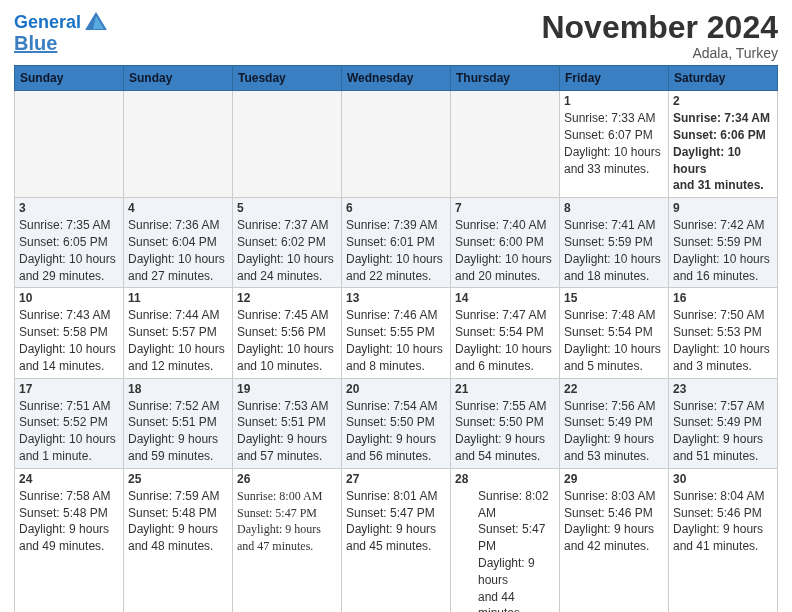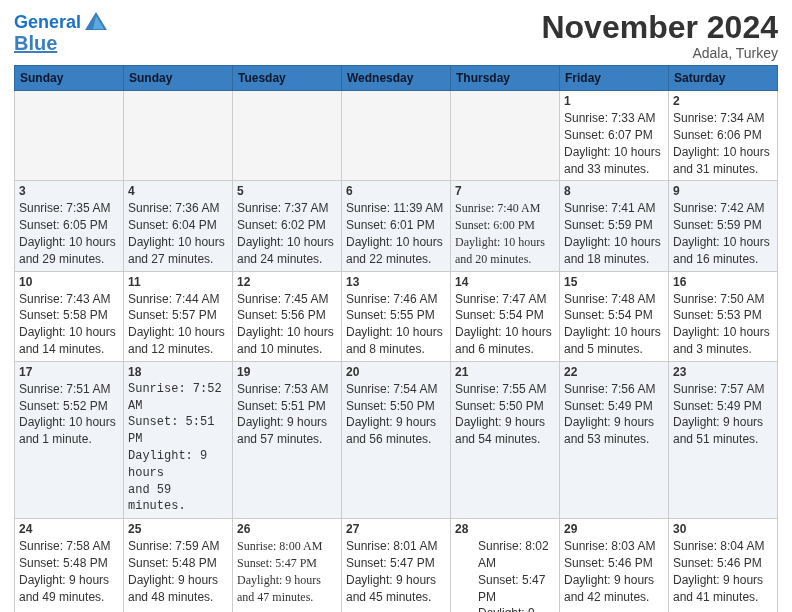--- a/index.html
+++ b/index.html
@@ -135,21 +135,21 @@
           <td class="empty"></td>
           <td>
             <span class="day-number">1</span>
             <div class="day-info" style="white-space: pre-line;">Sunrise: 7:33 AM
 Sunset: 6:07 PM
 Daylight: 10 hours
 and 33 minutes.</div>
           </td>
           <td>
             <span class="day-number">2</span>
-            <div class="day-info" style="white-space: pre-line;">Sunrise: 7:34 AM
+            <div class="day-info" style="white-space: pre-line; font-weight: bold;">Sunrise: 7:34 AM
 Sunset: 6:06 PM
 Daylight: 10 hours
 and 31 minutes.</div>
           </td>
         </tr>
         <tr class="row-shade">
           <td>
             <span class="day-number">3</span>
             <div class="day-info" style="white-space: pre-line;">Sunrise: 7:35 AM
 Sunset: 6:05 PM
@@ -165,28 +165,28 @@
           </td>
           <td>
             <span class="day-number">5</span>
             <div class="day-info" style="white-space: pre-line;">Sunrise: 7:37 AM
 Sunset: 6:02 PM
 Daylight: 10 hours
 and 24 minutes.</div>
           </td>
           <td>
             <span class="day-number">6</span>
-            <div class="day-info" style="white-space: pre-line;">Sunrise: 11:39 AM
+            <div class="day-info" style="white-space: pre-line;">Sunrise: 7:39 AM
 Sunset: 6:01 PM
 Daylight: 10 hours
 and 22 minutes.</div>
           </td>
           <td>
             <span class="day-number">7</span>
-            <div class="day-info" style="white-space: pre-line; font-family: Liberation Serif, serif;">Sunrise: 7:40 AM
+            <div class="day-info" style="white-space: pre-line;">Sunrise: 7:40 AM
 Sunset: 6:00 PM
 Daylight: 10 hours
 and 20 minutes.</div>
           </td>
           <td>
             <span class="day-number">8</span>
             <div class="day-info" style="white-space: pre-line;">Sunrise: 7:41 AM
 Sunset: 5:59 PM
 Daylight: 10 hours
 and 18 minutes.</div>
@@ -253,21 +253,21 @@
         <tr class="row-shade">
           <td>
             <span class="day-number">17</span>
             <div class="day-info" style="white-space: pre-line;">Sunrise: 7:51 AM
 Sunset: 5:52 PM
 Daylight: 10 hours
 and 1 minute.</div>
           </td>
           <td>
             <span class="day-number">18</span>
-            <div class="day-info" style="white-space: pre-line; font-family: Liberation Mono, monospace;">Sunrise: 7:52 AM
+            <div class="day-info" style="white-space: pre-line;">Sunrise: 7:52 AM
 Sunset: 5:51 PM
 Daylight: 9 hours
 and 59 minutes.</div>
           </td>
           <td>
             <span class="day-number">19</span>
             <div class="day-info" style="white-space: pre-line;">Sunrise: 7:53 AM
 Sunset: 5:51 PM
 Daylight: 9 hours
 and 57 minutes.</div>

